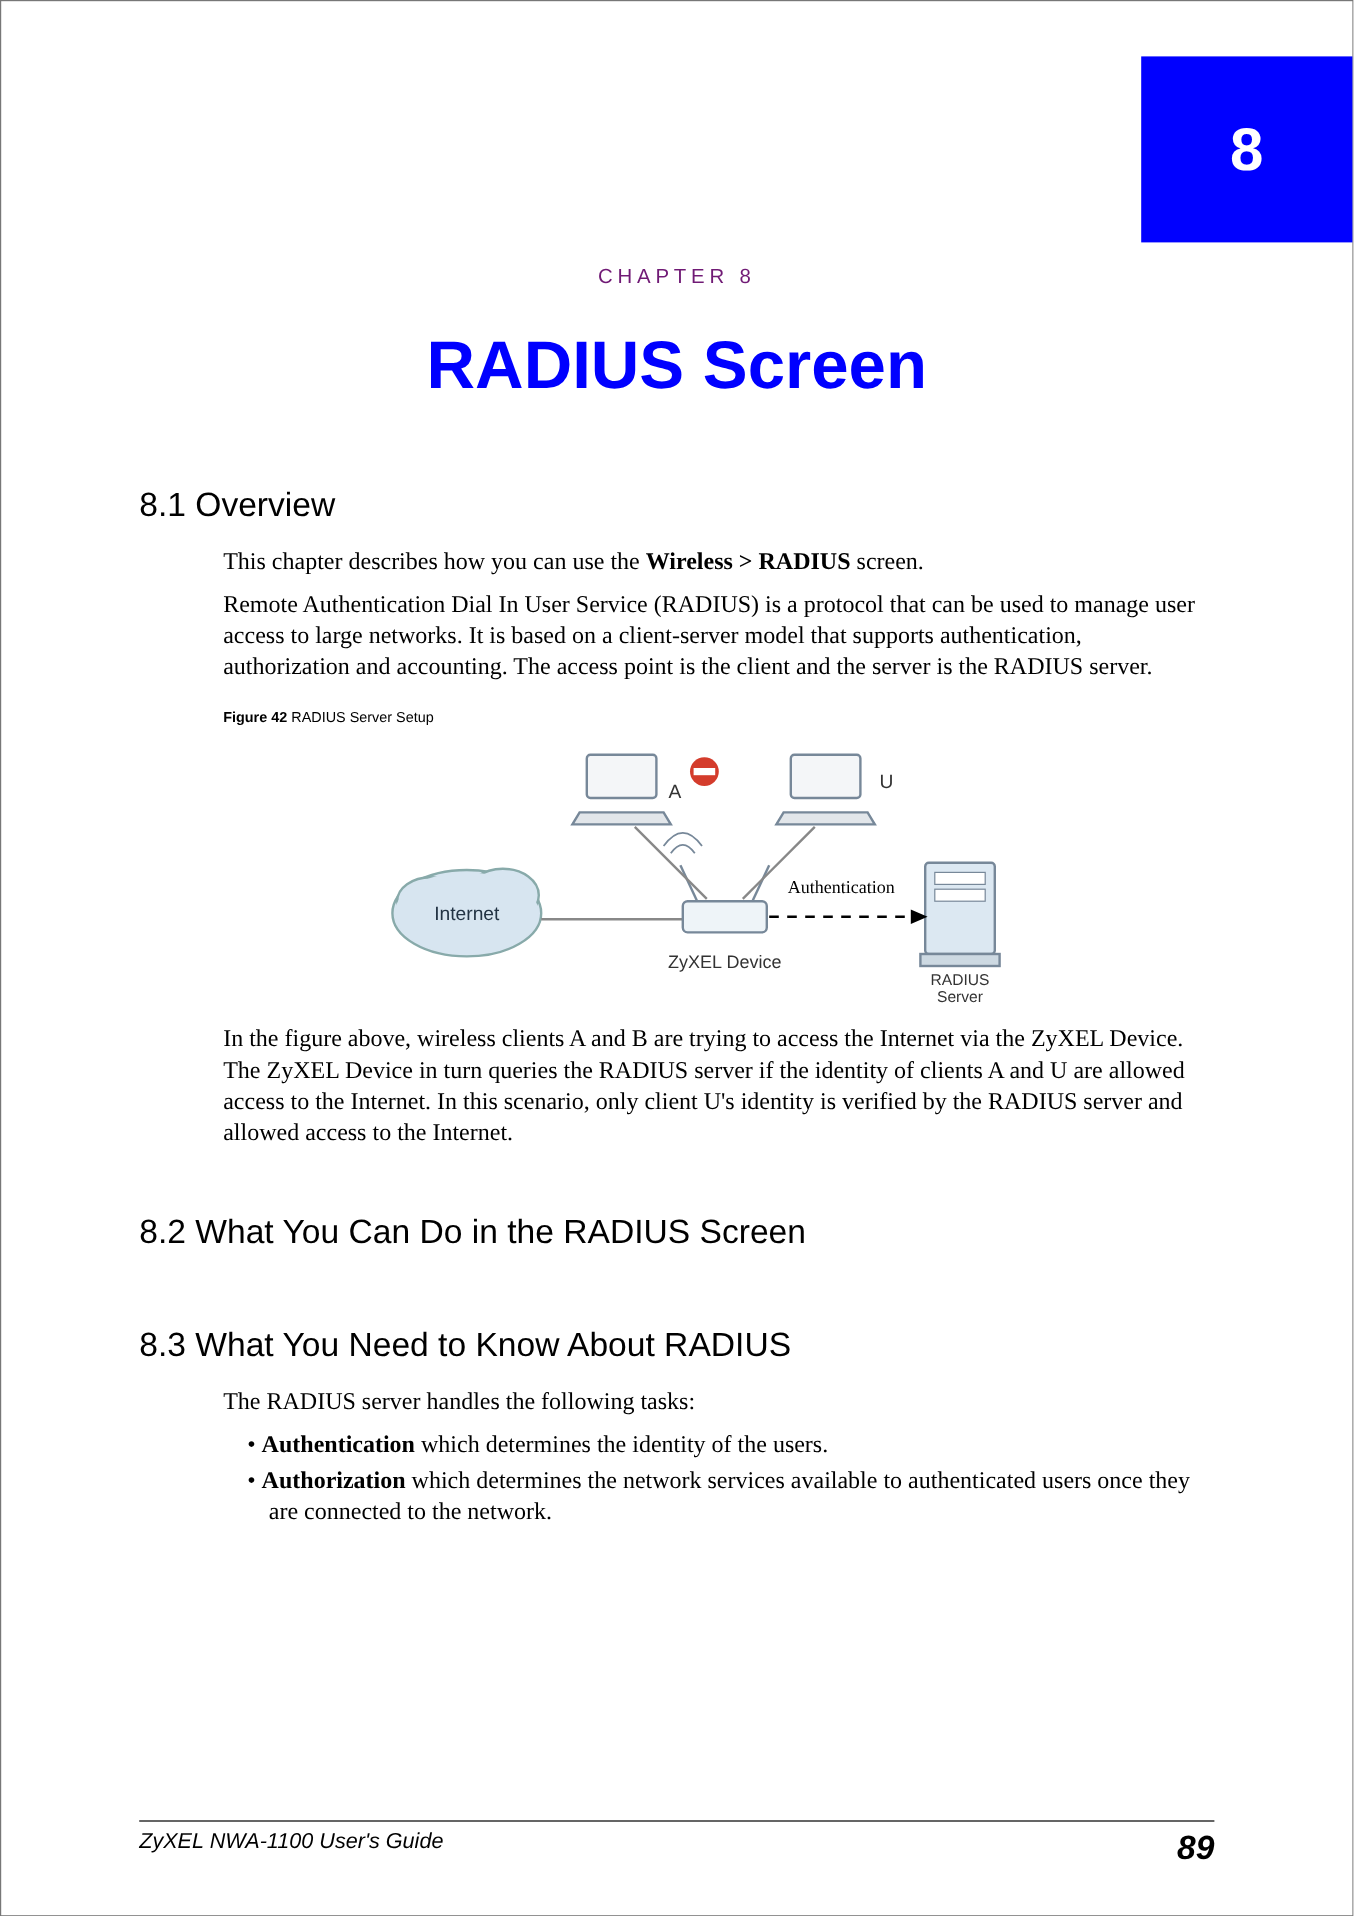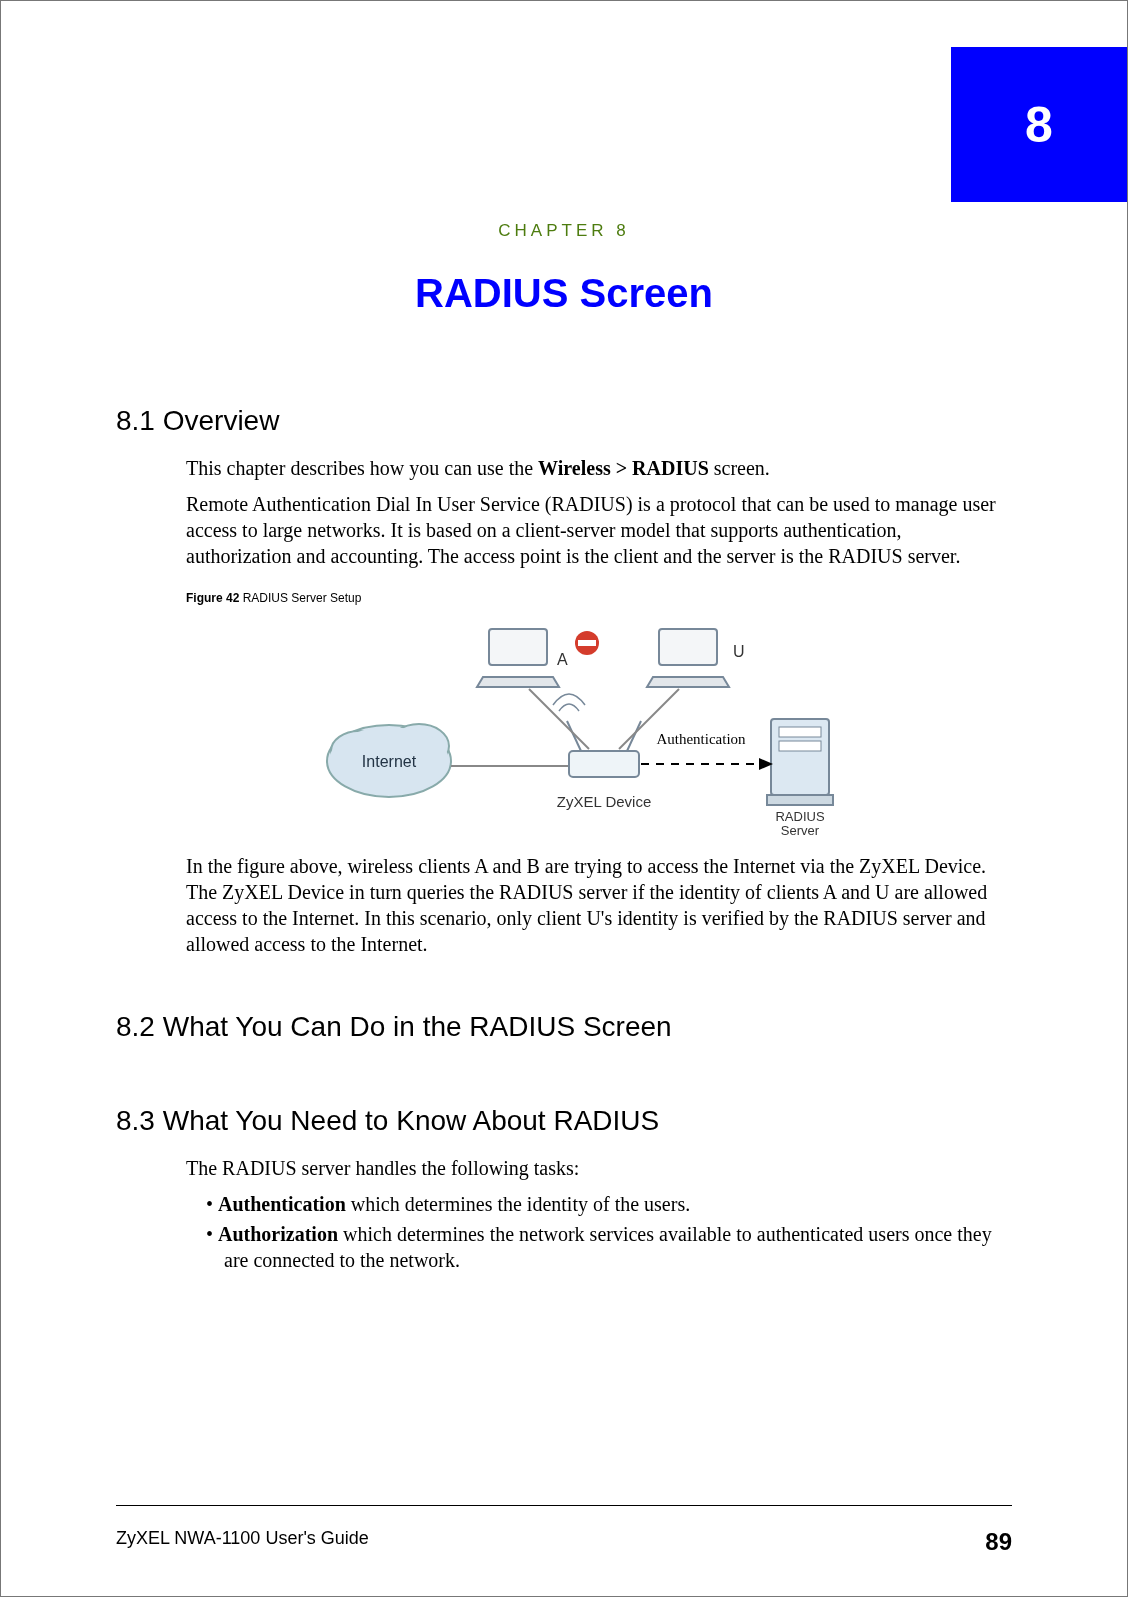--- a/index.html
+++ b/index.html
@@ -27,31 +27,31 @@
     justify-content: center;
   }
   .chapter-label {
     position: absolute;
     top: 220px;
     left: 0;
     right: 0;
     text-align: center;
     font-family: Arial, Helvetica, sans-serif;
     font-size: 17px;
-    color: #4d7c0f;
+    color: #701a75;
     letter-spacing: 4px;
   }
   .chapter-title {
     position: absolute;
     top: 270px;
     left: 0;
     right: 0;
     text-align: center;
     font-family: Arial, Helvetica, sans-serif;
-    font-size: 40px;
+    font-size: 56px;
     font-weight: bold;
     color: #0000ff;
   }
   .content {
     position: absolute;
     top: 404px;
     left: 115px;
     right: 115px;
   }
   h2.section {
@@ -102,27 +102,28 @@
   }
   ul.bullets li::before {
     content: "•  ";
   }
   .footer {
     position: absolute;
     bottom: 40px;
     left: 115px;
     right: 115px;
     border-top: 1px solid #000;
-    padding-top: 22px;
+    padding-top: 6px;
     display: flex;
     justify-content: space-between;
     font-family: Arial, Helvetica, sans-serif;
     font-size: 18px;
-  }
-  .footer .pageno { font-weight: bold; font-size: 24px; }
+    font-style: italic;
+  }
+  .footer .pageno { font-weight: bold; font-size: 28px; }
   .bold { font-weight: bold; }
   .section-gap { height: 44px; }
 </style>
 </head>
 <body>
 
 <div class="page">
 
   <div class="chapter-tab">
     <span>8</span>

